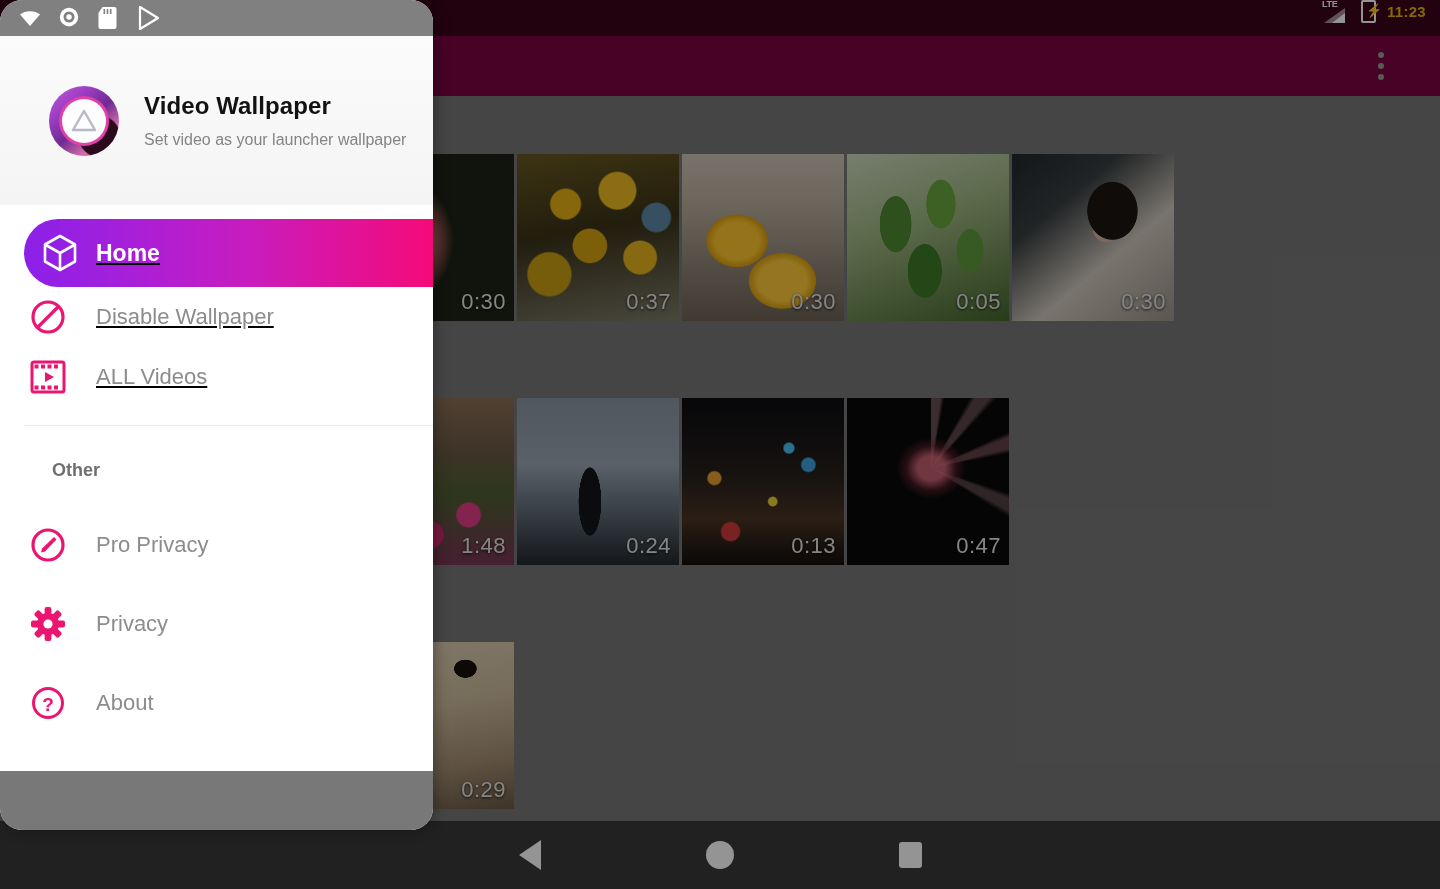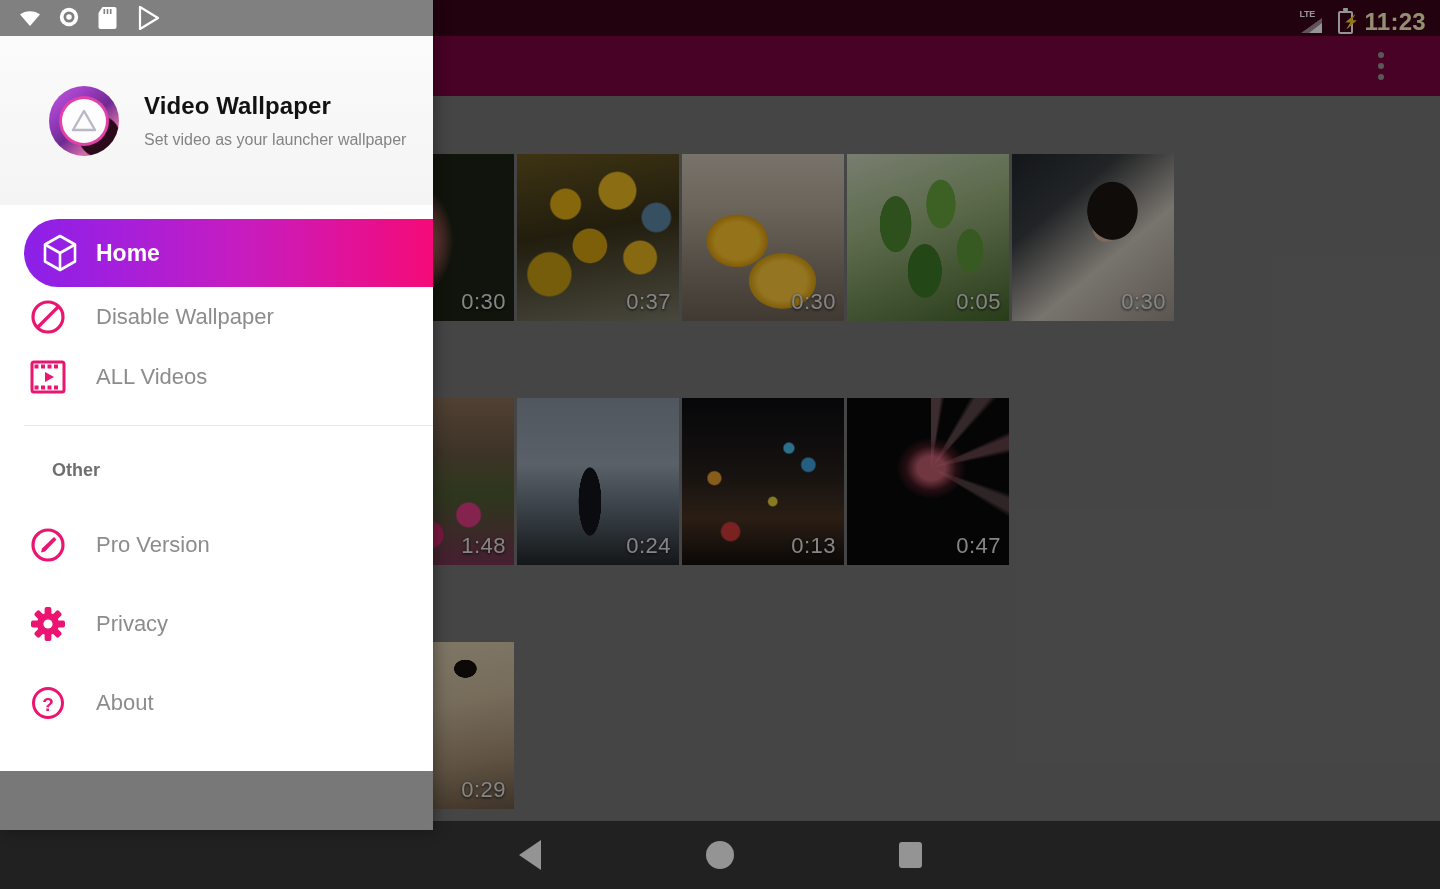--- a/index.html
+++ b/index.html
@@ -14,25 +14,25 @@
     width: 1440px; height: 889px;
     overflow: hidden;
   }
 
   
   #app-layer { position:absolute; inset:0; }
 
   .statusbar {
     position:absolute; top:0; left:0; width:1440px; height:36px;
     background:#3a0419;
-    display:flex; align-items:flex-end; justify-content:flex-end;
+    display:flex; align-items:flex-start; justify-content:flex-end;
     padding-right:14px;
   }
   .sb-right { display:flex; align-items:center; gap:11px; }
-  .sb-time { color:#fef9c3; font-size:24px; font-weight:bold; letter-spacing:.3px; }
+  .sb-time { color:#eab308; font-size:15px; font-weight:bold; letter-spacing:.3px; }
   .lte-wrap { position:relative; width:28px; height:22px; }
   .lte-label { position:absolute; top:-2px; left:0; font-size:9px; font-weight:bold; color:#fff; letter-spacing:-.3px;}
   .sig-tri {
     position:absolute; bottom:0; left:2px;
     width:0;height:0;border-style:solid;
     border-width:0 0 15px 21px; border-color:transparent transparent #fff transparent;
     opacity:.55;
   }
   .sig-tri.full {
     border-width:0 0 10px 13px; left:10px; opacity:1;
@@ -134,20 +134,21 @@
   
   #scrim { position:absolute; inset:0; background:rgba(0,0,0,.42); }
 
   
   #drawer {
     position:absolute; top:0; left:0;
     width:433px; height:830px;
     background:#ffffff;
     box-shadow: 2px 0 14px rgba(0,0,0,.35);
     overflow:hidden;
+    border-radius:22px;
   }
   .drawer-statusbar {
     height:36px; width:100%;
     background:#808080;
     display:flex; align-items:center; gap:16px;
     padding-left:18px;
   }
   .sb-ic { width:24px; height:24px; position:relative; }
   .drawer-header {
     height:169px;
@@ -168,21 +169,21 @@
     background:#fdfdfd;
     box-shadow:0 0 0 3px #e040a8;
     display:flex; align-items:center; justify-content:center;
   }
   .tri-outline{position:relative;width:26px;height:23px;}
   .tri-outline svg{display:block;}
   .header-text { margin-left:25px; }
   .app-title { font-size:24px; font-weight:bold; color:#121212; letter-spacing:.1px; }
   .app-sub { font-size:16px; color:#848484; margin-top:11px; }
 
-  .nav-list { padding-top:14px; }
+  .nav-list { padding-top:14px;text-decoration:underline; }
   .nav-item {
     height:60px; display:flex; align-items:center; cursor:pointer;
     padding-left:0;
   }
   .nav-item .ic { width:96px; display:flex; align-items:center; justify-content:center; flex:0 0 auto; }
   .nav-item .lbl { font-size:22px; color:#8c8c8c; }
   .nav-item.active {
     margin-left:24px;
     height:68px;
     border-radius:34px 0 0 34px;
@@ -394,21 +395,21 @@
 
     <div class="other-list">
 
       <div class="other-item">
         <span class="ic">
           <svg width="36" height="36" viewBox="0 0 36 36">
               <circle cx="18" cy="18" r="15" fill="none" stroke="#EC1471" stroke-width="3.2"></circle>
               <path d="M24 10 L26.5 12.5 L15 24.5 L11 25.5 L12 21.5 Z" fill="#EC1471"></path>
             </svg>
         </span>
-        <span class="lbl">Pro Version</span>
+        <span class="lbl">Pro Privacy</span>
       </div>
 
       <div class="other-item">
         <span class="ic">
           <svg width="36" height="36" viewBox="0 0 36 36">
             <g fill="#EC1471">
               <rect x="14.6" y="1" width="6.8" height="34" rx="2"></rect>
               <rect x="14.6" y="1" width="6.8" height="34" rx="2" transform="rotate(45 18 18)"></rect>
               <rect x="14.6" y="1" width="6.8" height="34" rx="2" transform="rotate(90 18 18)"></rect>
               <rect x="14.6" y="1" width="6.8" height="34" rx="2" transform="rotate(135 18 18)"></rect>

